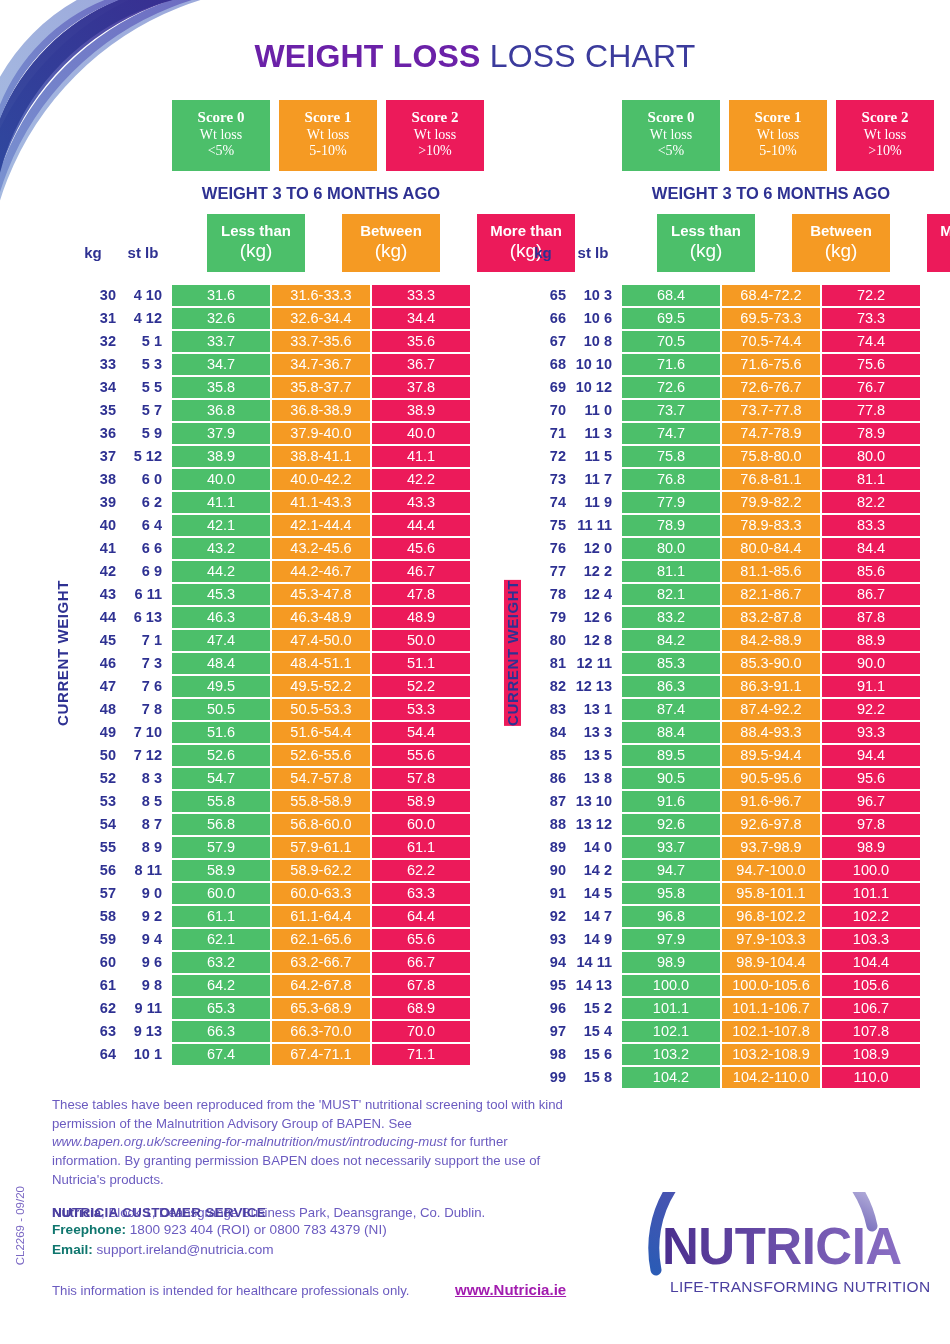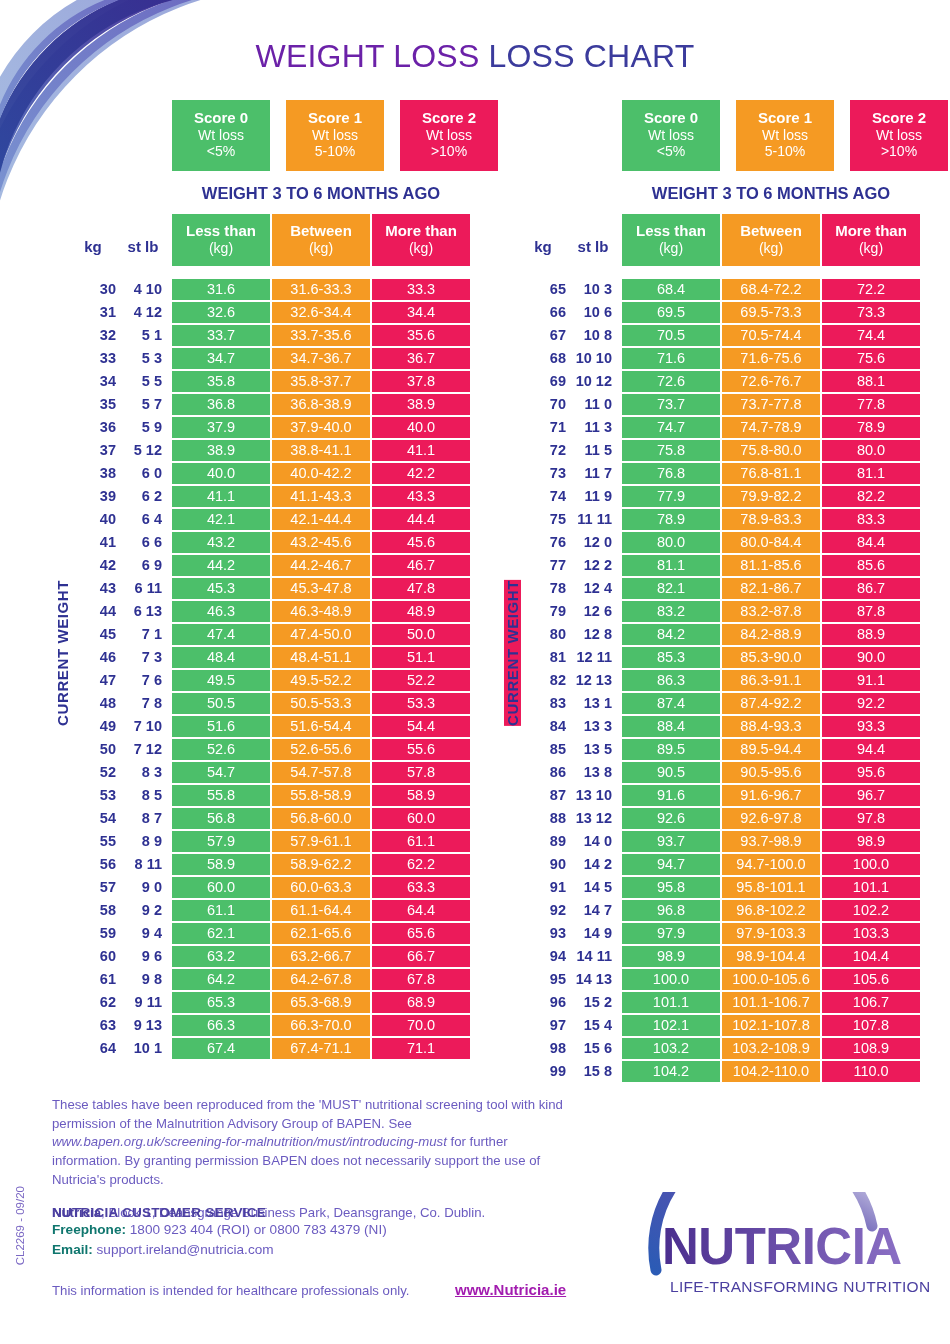--- a/index.html
+++ b/index.html
@@ -4,42 +4,42 @@
 <style>
   html,body{margin:0;padding:0;}
   body{
     width:950px;height:1344px;position:relative;overflow:hidden;background:#ffffff;
     font-family:"Liberation Sans", sans-serif;color:#3A3A9E;
   }
   
   #corner-arc{position:absolute;left:0;top:0;width:330px;height:330px;pointer-events:none;}
   
   .title{position:absolute;top:38px;left:0;width:950px;text-align:center;font-size:32px;letter-spacing:.2px;white-space:nowrap;}
-  .title .bold{font-weight:normal;color:#6B21A8;}
+  .title .bold{font-weight:bold;color:#6B21A8;}
   .title .light{font-weight:normal;color:#3B3B9C;}
   
   .table-block{position:absolute;top:100px;}
   .table-block.left{left:70px;}
   .table-block.right{left:520px;}
 
-  .score-head{display:flex;gap:16px;margin-left:102px;}
+  .score-head{display:flex;gap:9px;margin-left:102px;font-family:Liberation Serif, serif;}
   .score-cell{width:98px;padding:9px 0 11px;text-align:center;color:#fff;line-height:1.18;}
   .score-cell .s-title{font-weight:bold;font-size:15px;display:block;}
   .score-cell .s-l1{font-size:14px;display:block;}
   .score-cell .s-l2{font-size:14px;display:block;}
 
   .band-title{margin-left:102px;width:298px;text-align:center;font-weight:bold;font-size:16.5px;color:#2E3192;padding:13px 0 11px;white-space:nowrap;}
 
   .col-head{display:flex;gap:2px;align-items:flex-end;}
   .unit-head{width:100px;display:flex;padding-bottom:11px;}
   .unit-head .kg{width:46px;text-align:center;font-weight:bold;font-size:15px;color:#2E3192;}
   .unit-head .stlb{width:54px;text-align:center;font-weight:bold;font-size:15px;color:#2E3192;}
-  .ch-cell{width:98px;padding:8px 0 9px;text-align:center;color:#fff;line-height:1.2;}
+  .ch-cell{width:98px;padding:8px 0 9px;text-align:center;color:#fff;line-height:1.2;margin-left:35px;}
   .ch-cell .c1{font-weight:bold;font-size:15px;display:block;}
-  .ch-cell .c2{font-size:14px;display:block;}
+  .ch-cell .c2{font-size:19px;display:block;}
 
   .rows{margin-top:13px;}
   .row{display:flex;gap:2px;margin-bottom:2px;align-items:stretch;}
   .row .lbl{width:100px;display:flex;align-items:center;}
   .row .lbl .kg{width:46px;text-align:right;font-weight:bold;font-size:14.5px;color:#2E3192;}
   .row .lbl .stlb{width:54px;text-align:right;padding-right:8px;font-weight:bold;font-size:14.5px;color:#2E3192;box-sizing:border-box;}
   .cell{width:98px;height:21px;line-height:21px;text-align:center;color:#fff;font-size:14.5px;}
   .g{background:#4CBF6A;}
   .o{background:#F59A23;}
   .r{background:#EC1A5A;}
@@ -533,21 +533,21 @@
         <div class="cell o">71.6-75.6</div>
         <div class="cell r">75.6</div>
       </div>
       <div class="row">
         <div class="lbl">
           <span class="kg">69</span>
           <span class="stlb">10 12</span>
         </div>
         <div class="cell g">72.6</div>
         <div class="cell o">72.6-76.7</div>
-        <div class="cell r">88.1</div>
+        <div class="cell r">76.7</div>
       </div>
       <div class="row">
         <div class="lbl">
           <span class="kg">70</span>
           <span class="stlb">11 0</span>
         </div>
         <div class="cell g">73.7</div>
         <div class="cell o">73.7-77.8</div>
         <div class="cell r">77.8</div>
       </div>

